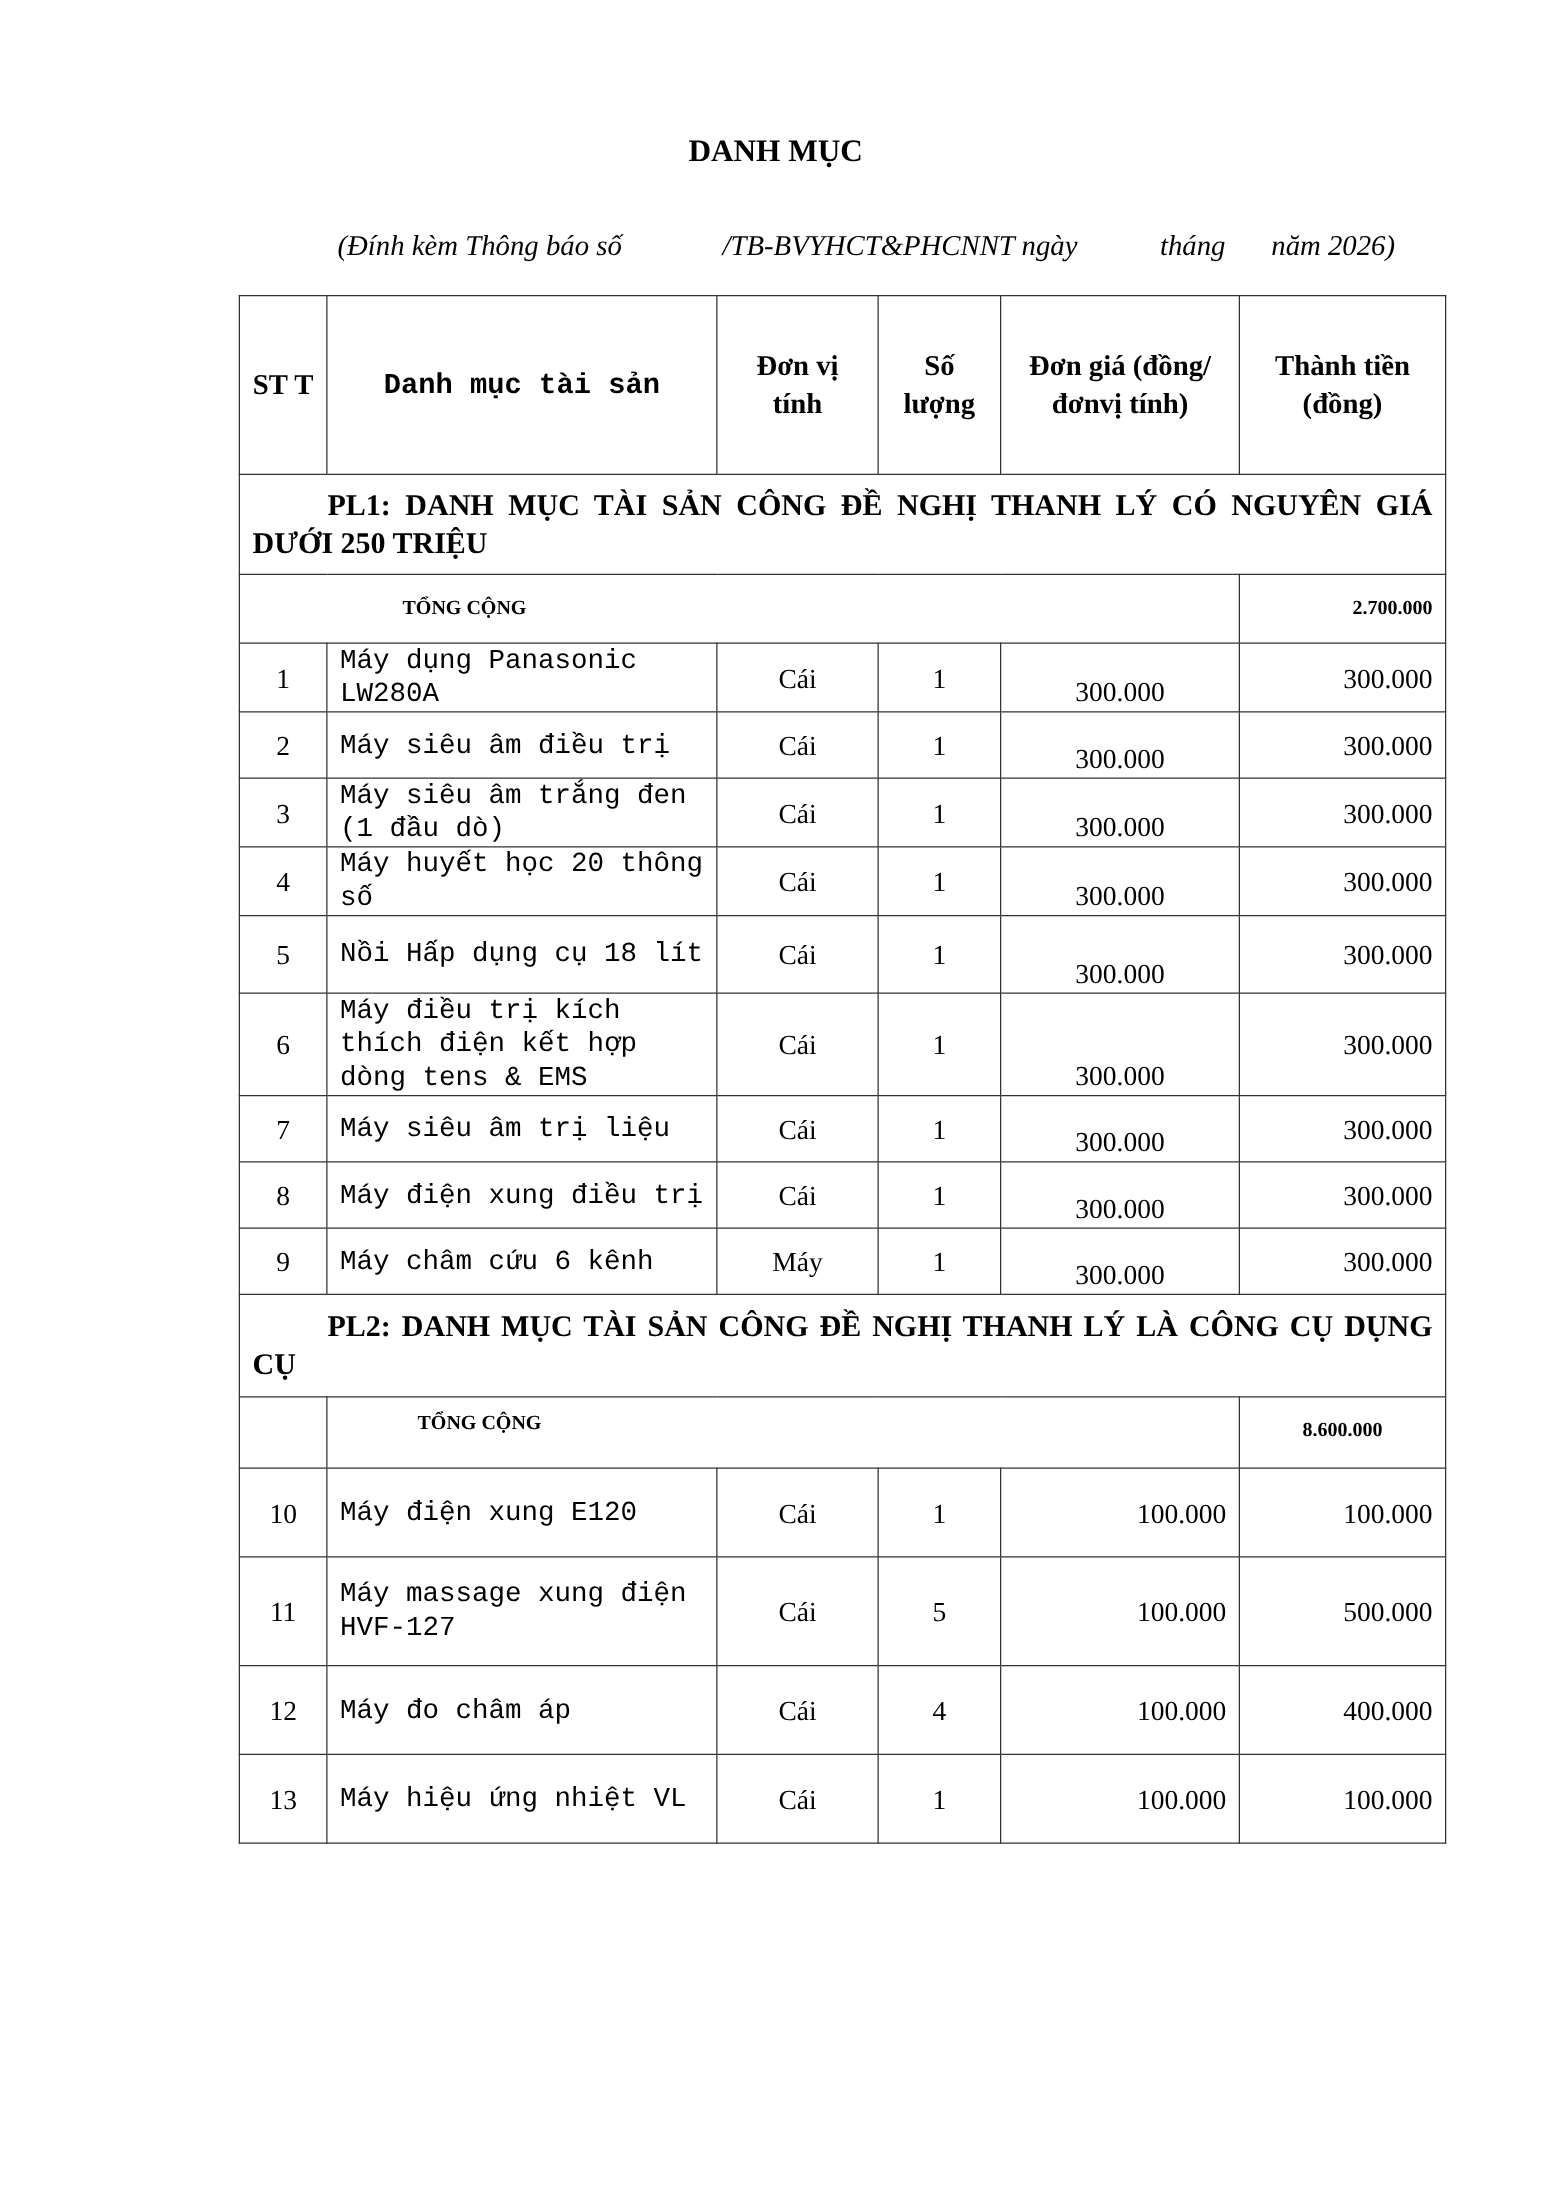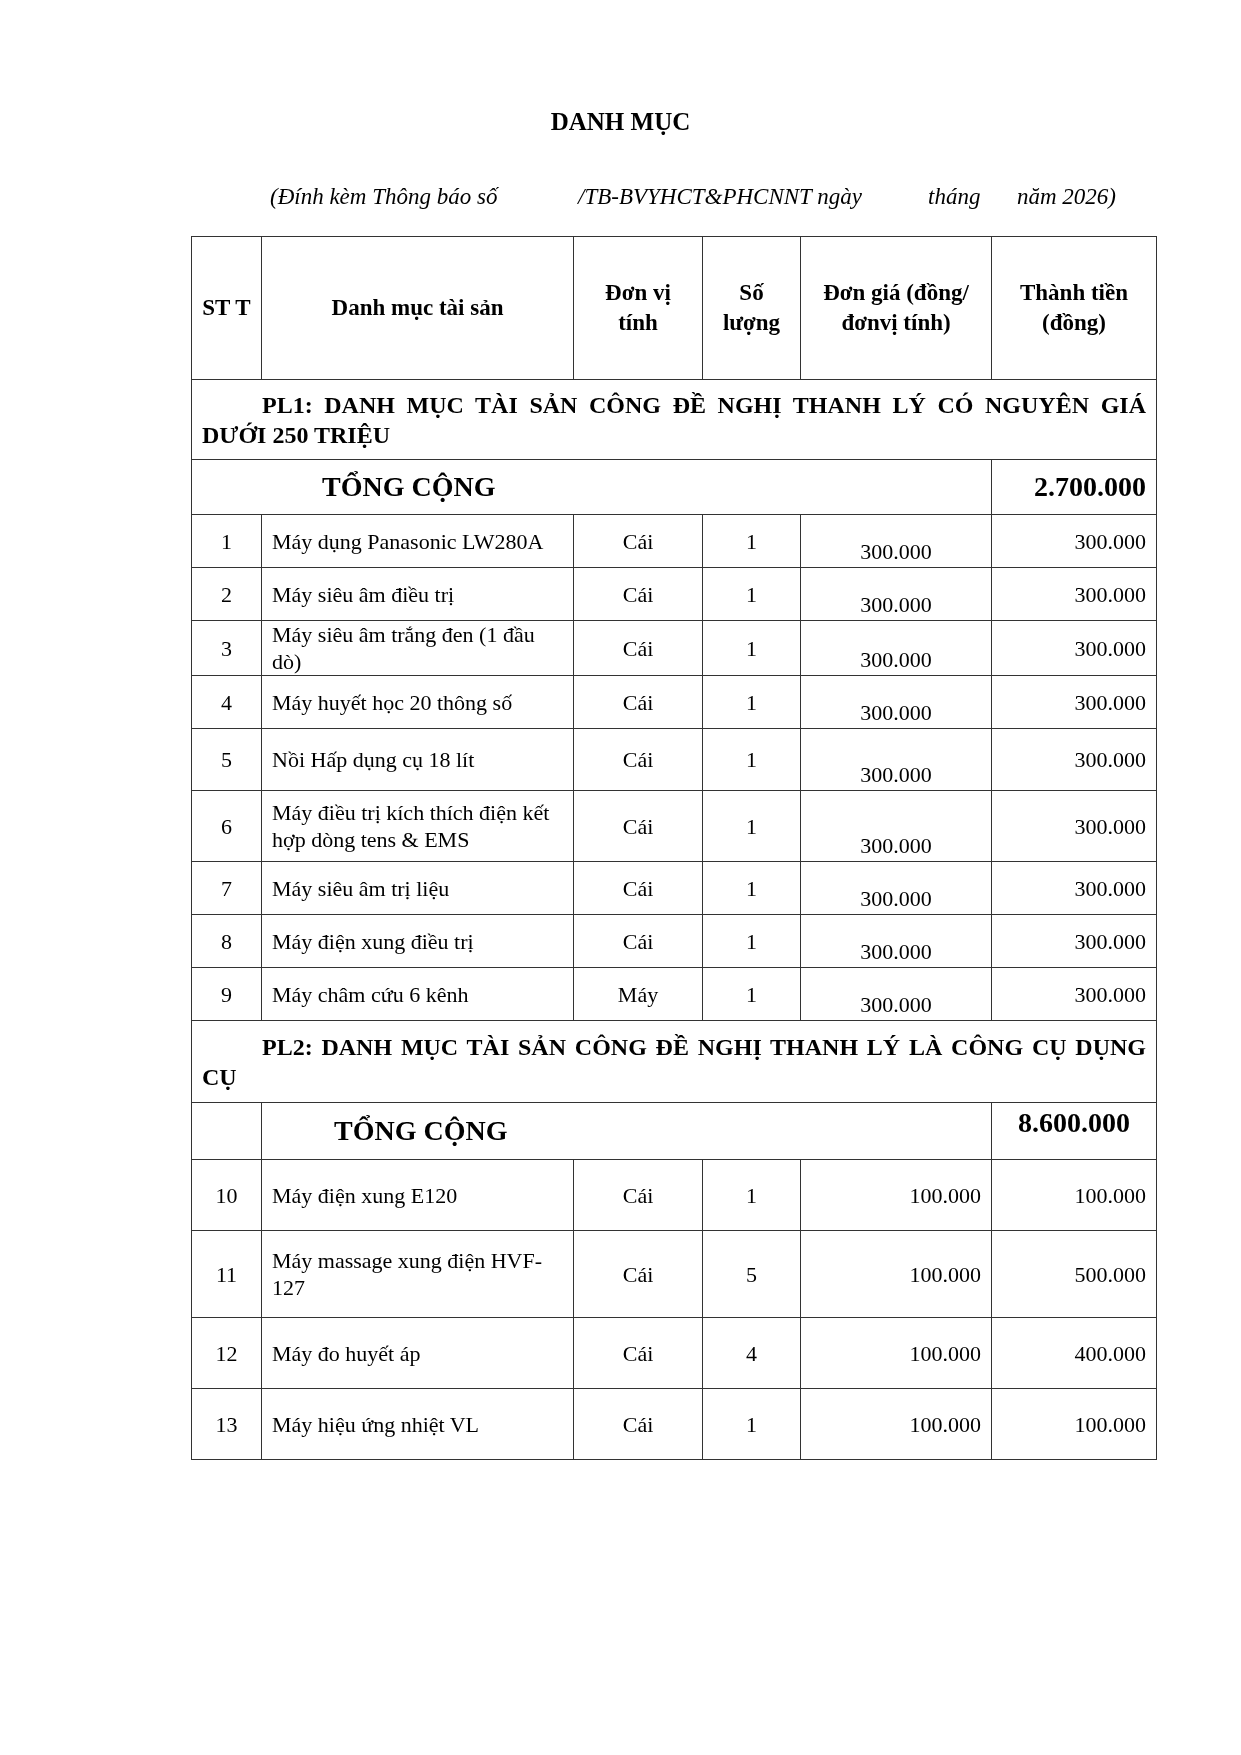--- a/index.html
+++ b/index.html
@@ -4,28 +4,28 @@
 <style>
   html, body { margin: 0; padding: 0; background: #ffffff; }
   body { width: 1241px; height: 1755px; position: relative; font-family: "Liberation Serif", "DejaVu Serif", serif; color: #000; }
   .title { position: absolute; top: 108px; left: 0; width: 1241px; text-align: center; font-size: 25px; font-weight: bold; }
   .subtitle { position: absolute; top: 184px; left: 0; width: 1241px; font-size: 23px; font-style: italic; }
   .subtitle span { position: absolute; white-space: nowrap; }
   table { position: absolute; top: 236px; left: 191px; width: 963px; border-collapse: collapse; table-layout: fixed; }
   td, th { border: 1.5px solid #333; font-size: 22px; padding: 0 10px; }
   th { font-weight: bold; text-align: center; font-size: 23px; line-height: 30px; }
   .c-stt { width: 49px; text-align: center; }
-  .c-name { width: 291px; text-align: left; }
+  .c-name { width: 291px; text-align: left; font-family: Liberation Mono, monospace; }
   .c-unit { width: 108px; text-align: center; }
   .c-qty { width: 77px; text-align: center; }
   .c-price { width: 170px; }
   .c-total { width: 144px; text-align: right; }
   .head-row { height: 143px; }
   .section td { font-weight: bold; font-size: 24px; line-height: 30px; padding: 8px 10px; text-align: justify; }
-  .sum-row td { font-weight: bold; font-size: 28px; }
+  .sum-row td { font-weight: bold; font-size: 16px; }
   .sum-row .sum-label { padding-left: 72px; }
   .row td { line-height: 27px; }
   .price-bottom { vertical-align: bottom; text-align: center; padding-bottom: 2px; }
   .price-right { text-align: right; }
 </style>
 </head>
 <body>
 
 <div class="title">DANH MỤC</div>
 <div class="subtitle">
@@ -145,21 +145,21 @@
       <tr class="row" style="height: 87px;">
         <td class="c-stt">11</td>
         <td class="c-name">Máy massage xung điện HVF-127</td>
         <td class="c-unit">Cái</td>
         <td class="c-qty">5</td>
         <td class="c-price price-right">100.000</td>
         <td class="c-total">500.000</td>
       </tr>
       <tr class="row" style="height: 71px;">
         <td class="c-stt">12</td>
-        <td class="c-name">Máy đo huyết áp</td>
+        <td class="c-name">Máy đo châm áp</td>
         <td class="c-unit">Cái</td>
         <td class="c-qty">4</td>
         <td class="c-price price-right">100.000</td>
         <td class="c-total">400.000</td>
       </tr>
       <tr class="row" style="height: 71px;">
         <td class="c-stt">13</td>
         <td class="c-name">Máy hiệu ứng nhiệt VL</td>
         <td class="c-unit">Cái</td>
         <td class="c-qty">1</td>

